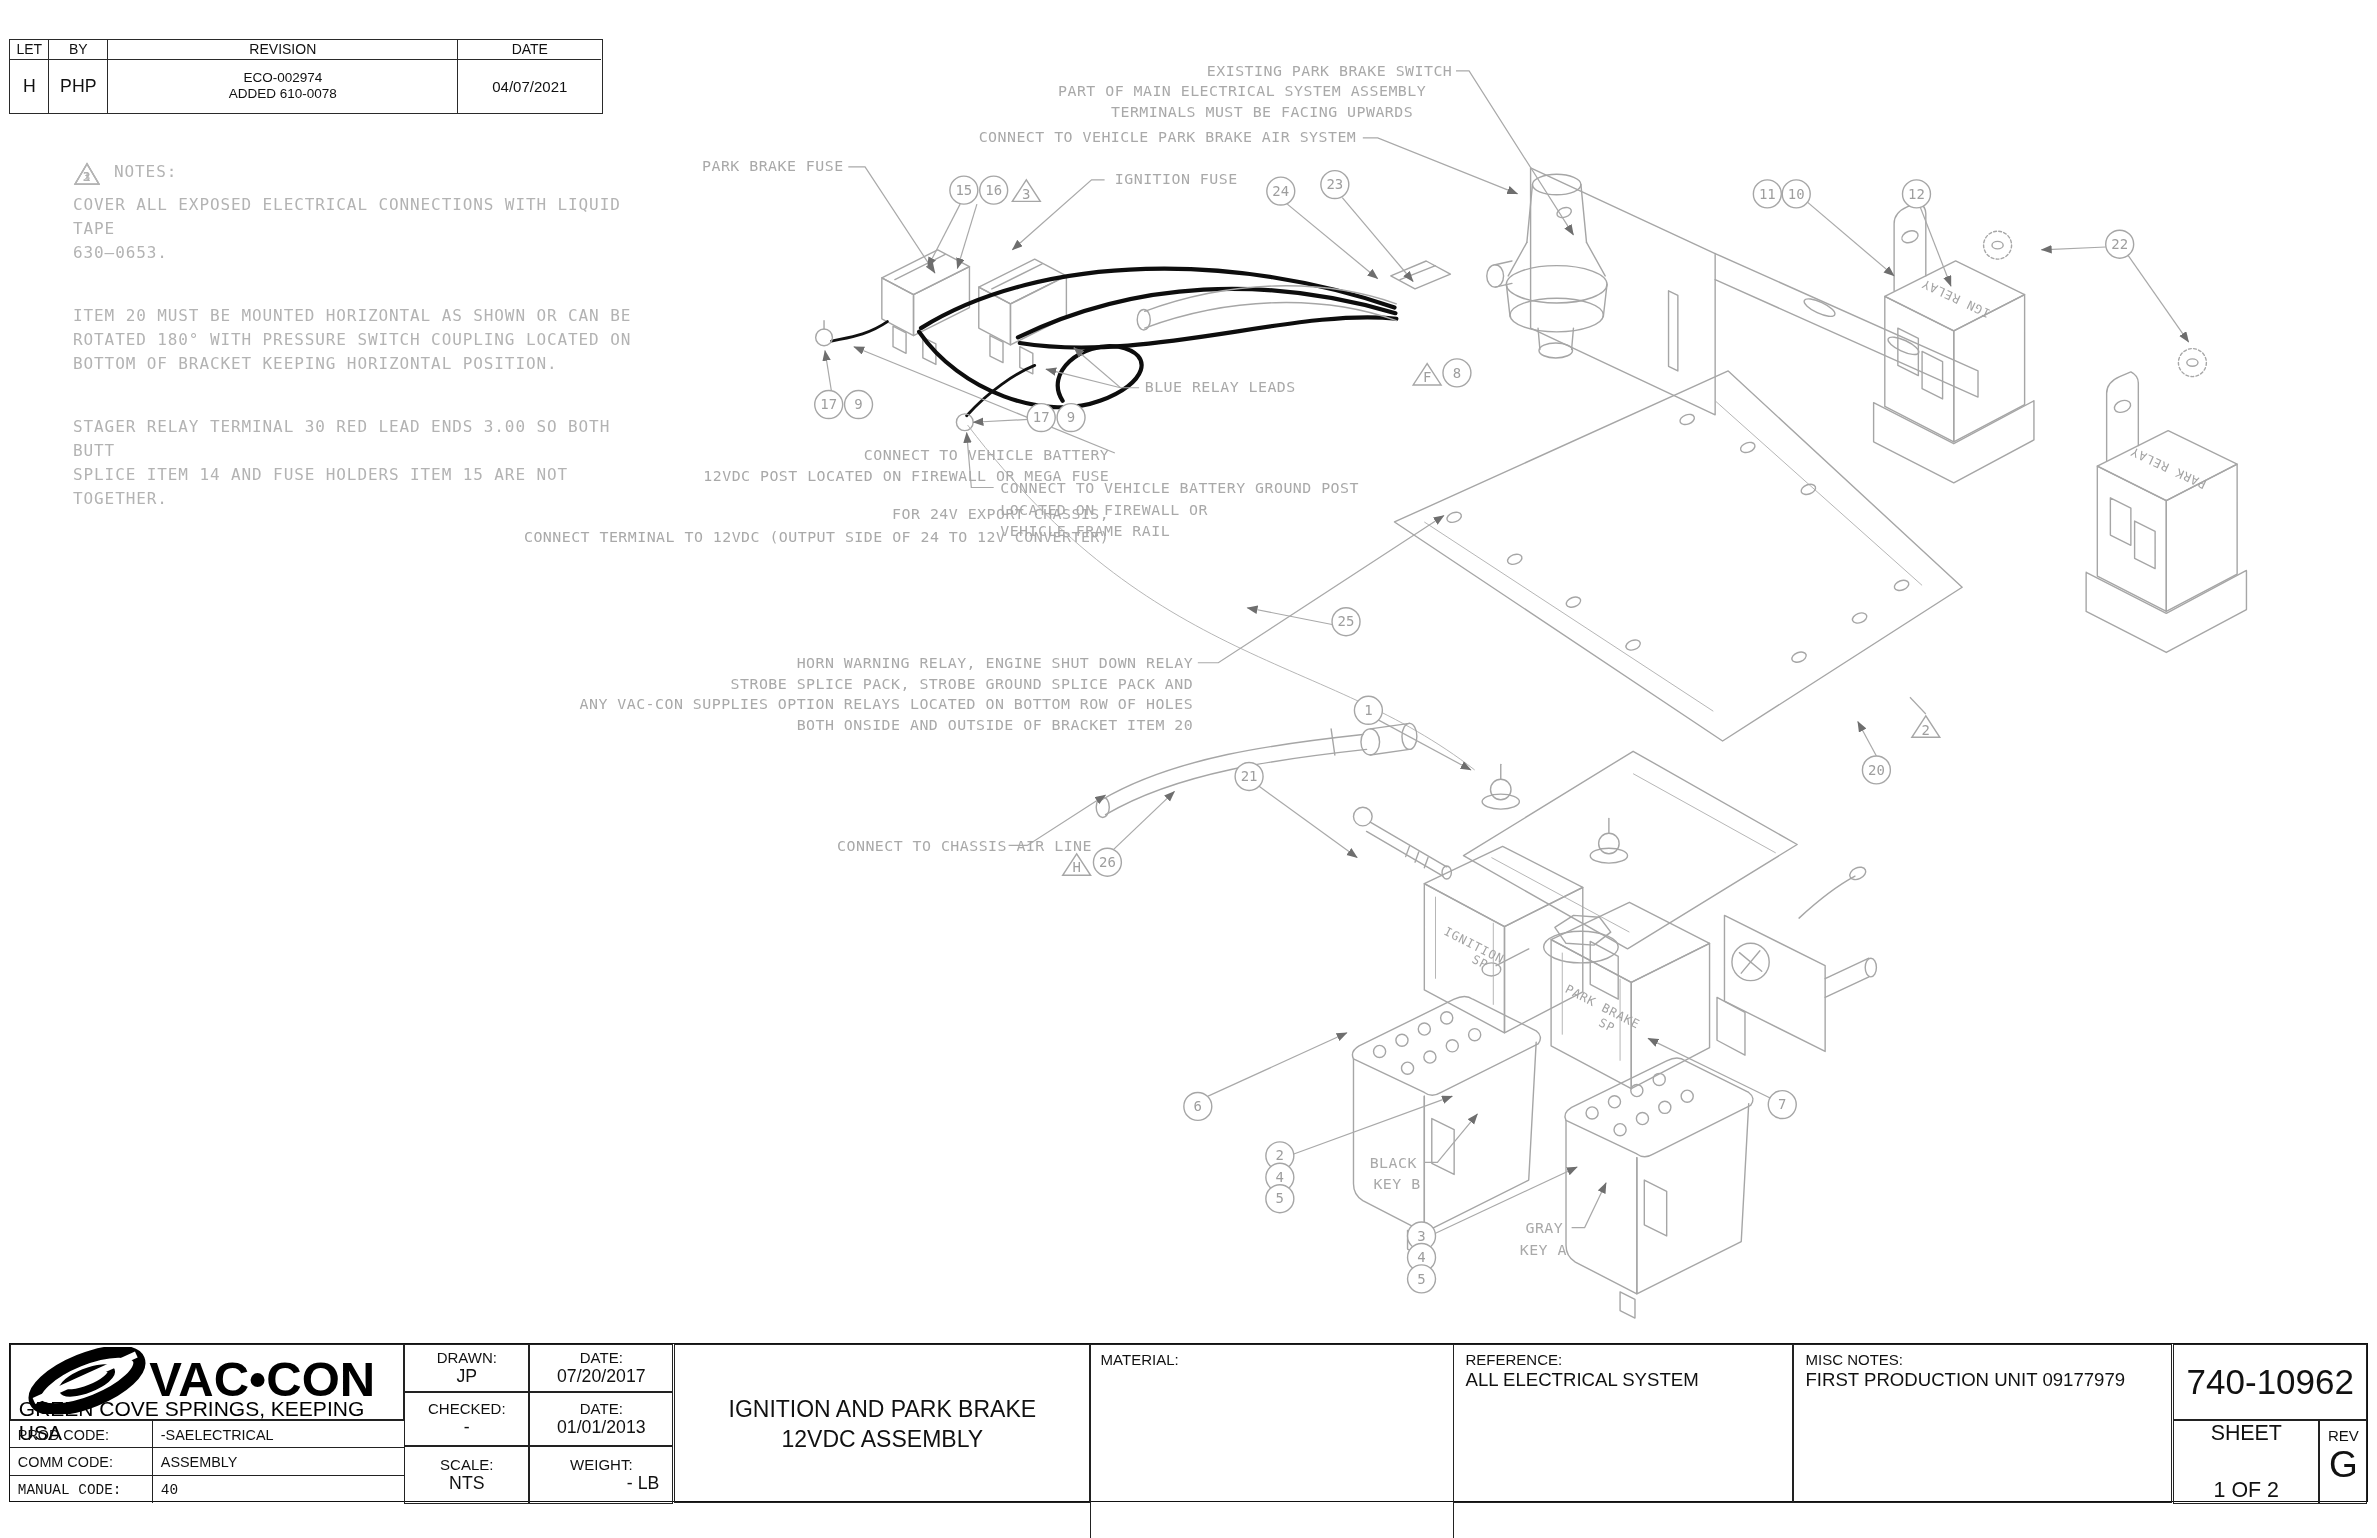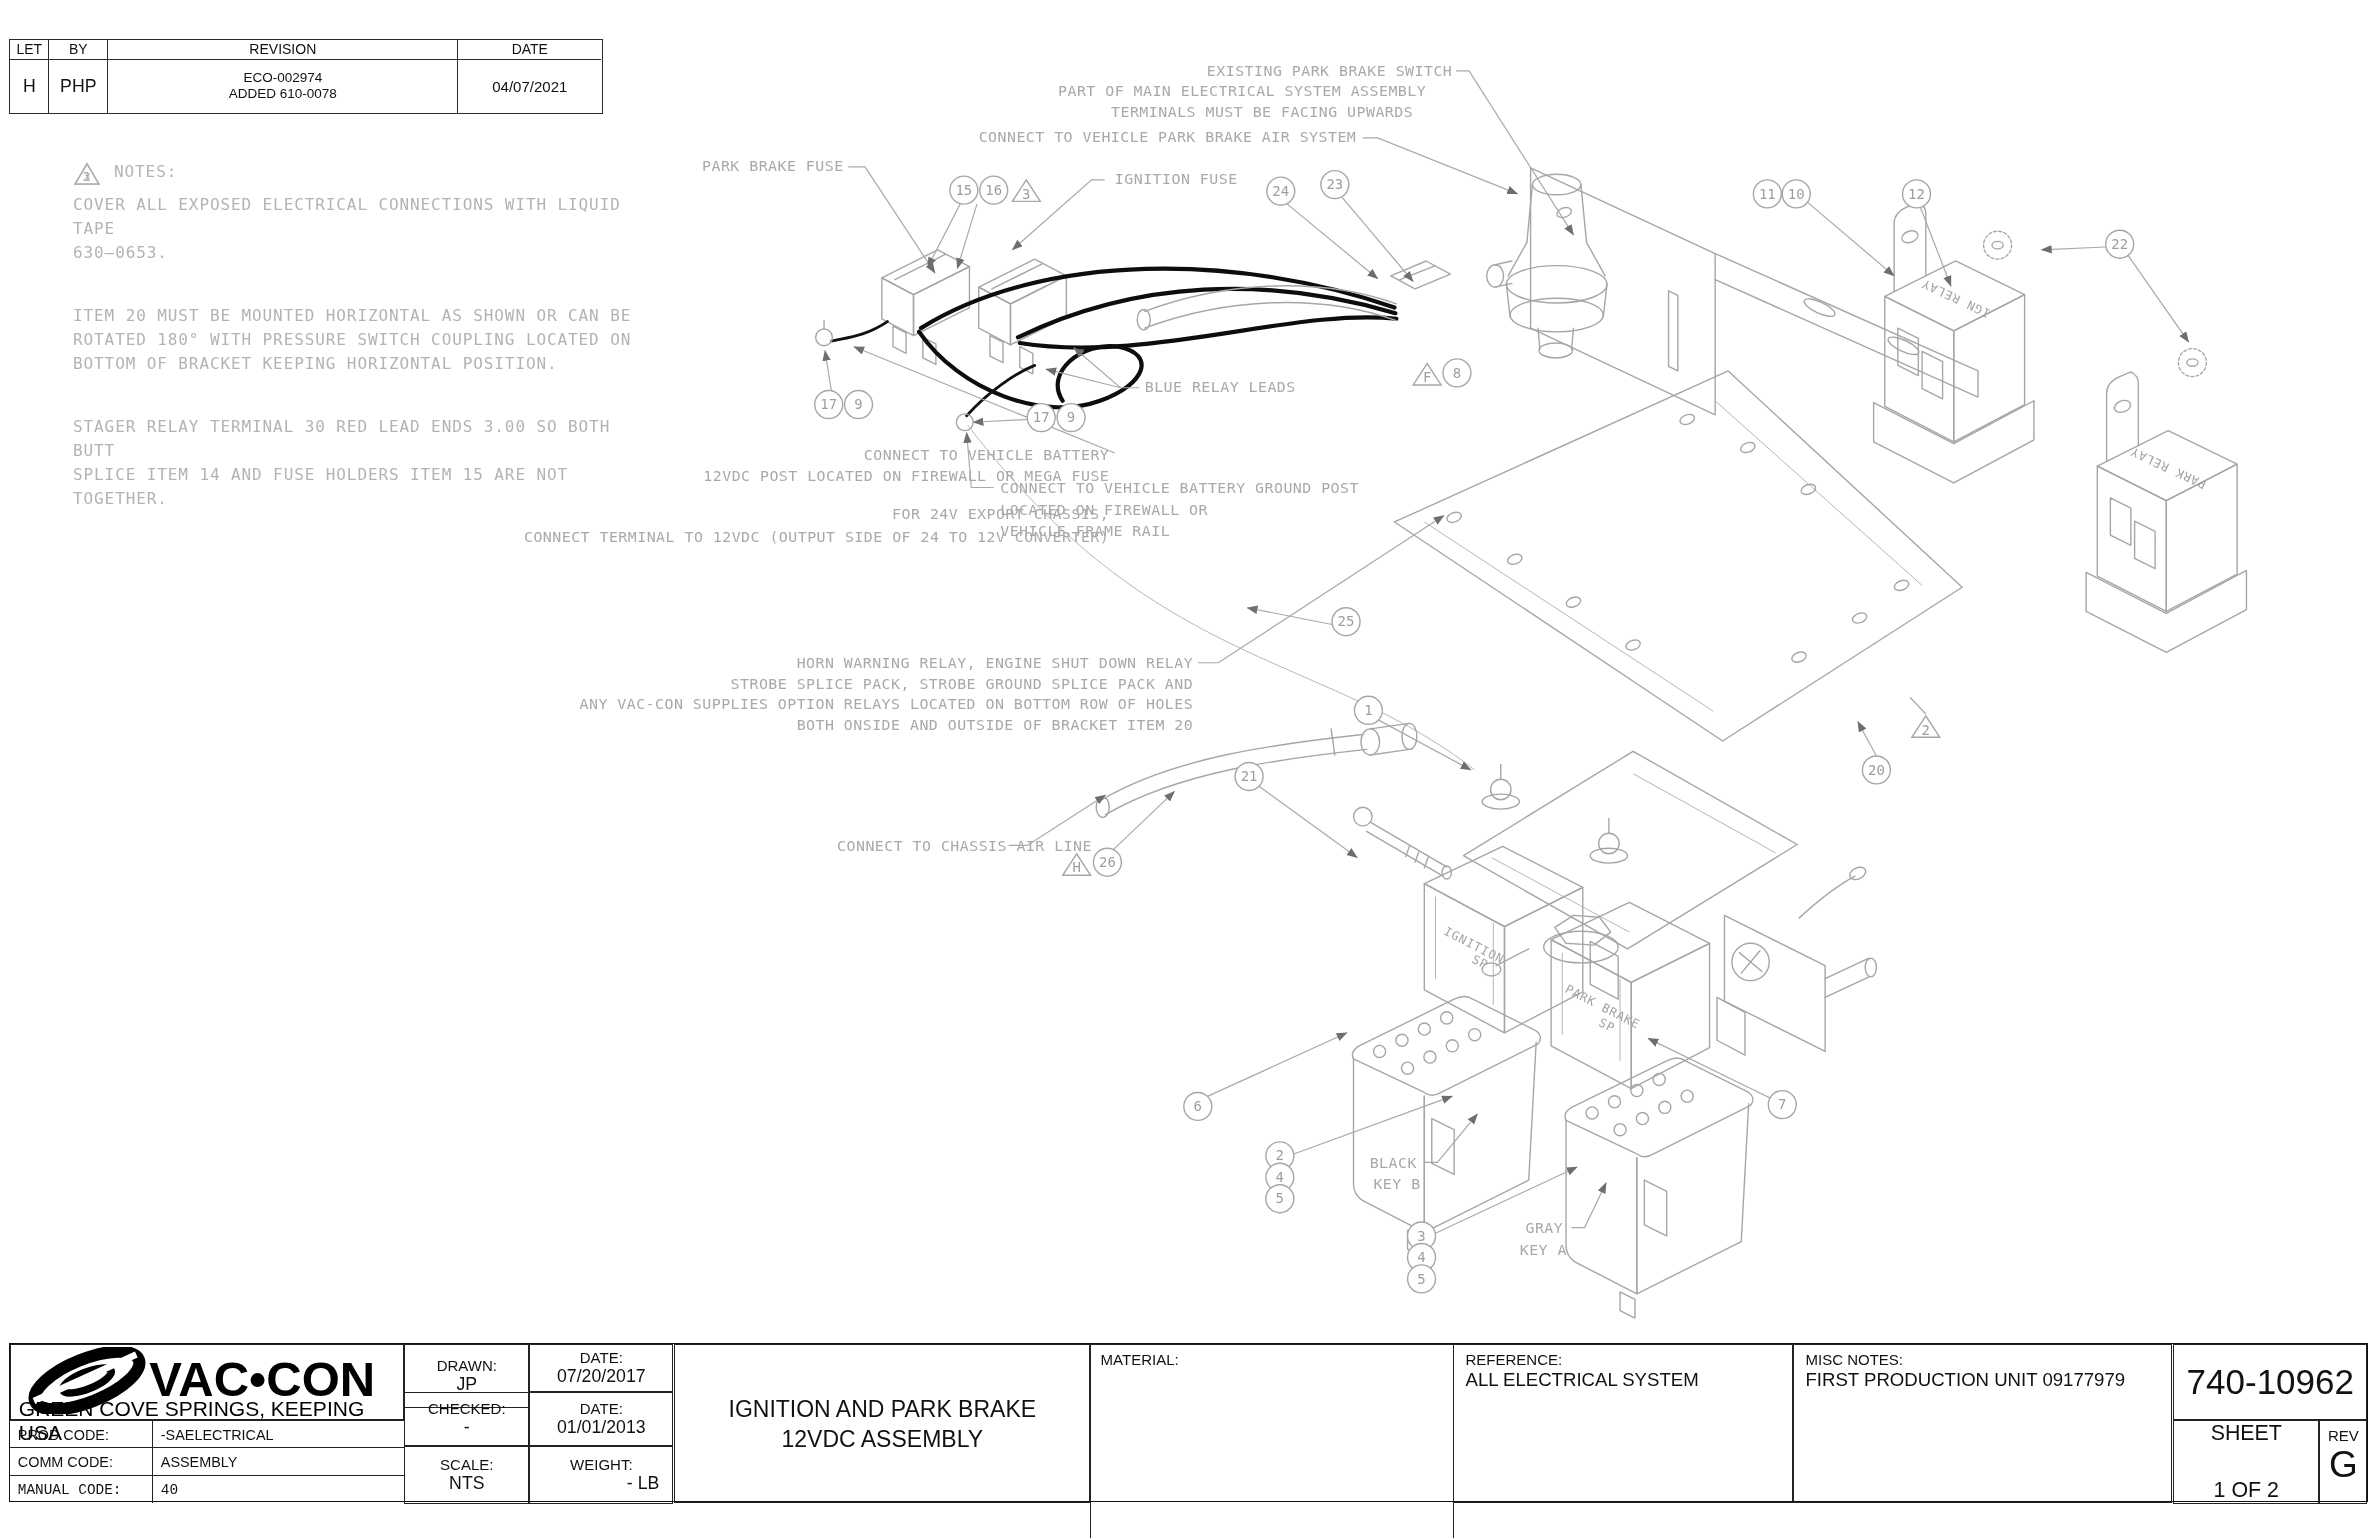--- a/index.html
+++ b/index.html
@@ -499,21 +499,21 @@
     </div>
     <div class="codes-row" style="top:103px;">
       <span>COMM CODE:</span>
       <span>ASSEMBLY</span>
     </div>
     <div class="codes-row" style="top:131px;height:28px;font-family:Liberation Mono, monospace;">
       <span>MANUAL CODE:</span>
       <span>40</span>
     </div>
 
-    <div class="cell center" style="left:394px;top:0;width:125px;height:64px;">
+    <div class="cell center" style="left:394px;top:0;width:125px;height:48px;">
       <div class="lbl">DRAWN:</div>
       <div class="val">JP</div>
     </div>
     <div class="cell center" style="left:519px;top:0;width:144px;height:48px;">
       <div class="lbl">DATE:</div>
       <div class="val">07/20/2017</div>
     </div>
     <div class="cell center" style="left:394px;top:48px;width:125px;height:54px;">
       <div class="lbl">CHECKED:</div>
       <div class="val">-</div>

